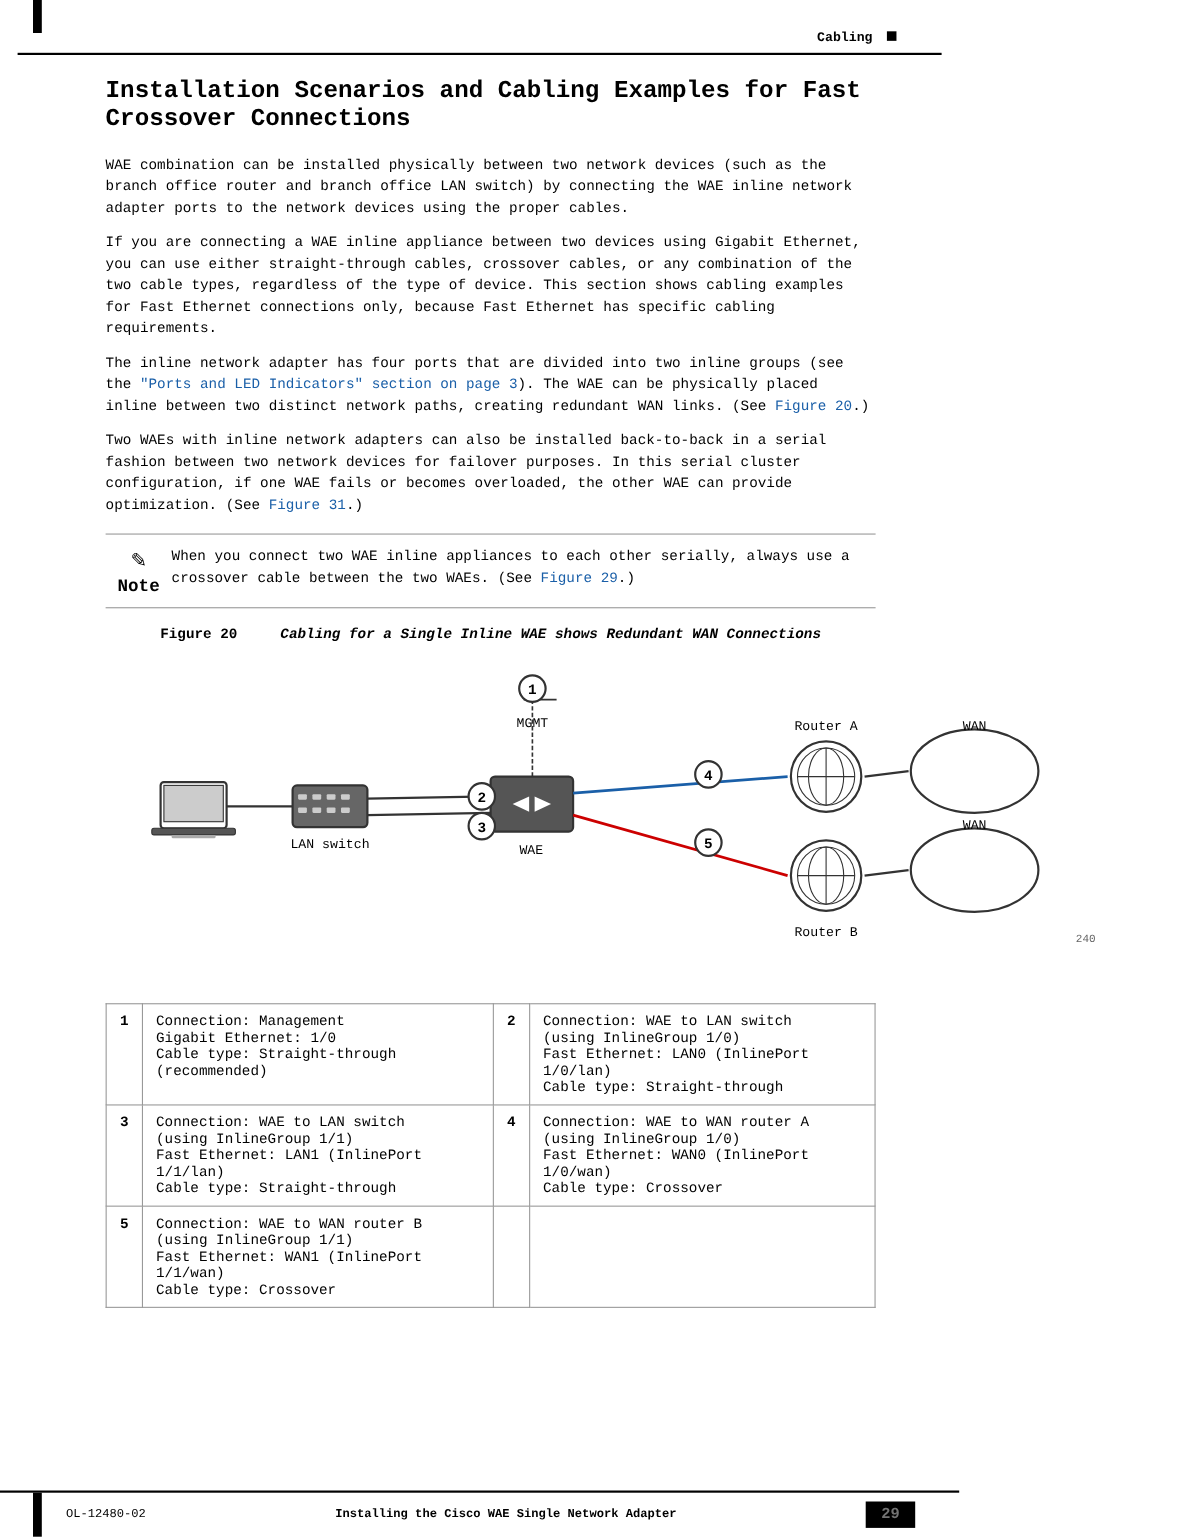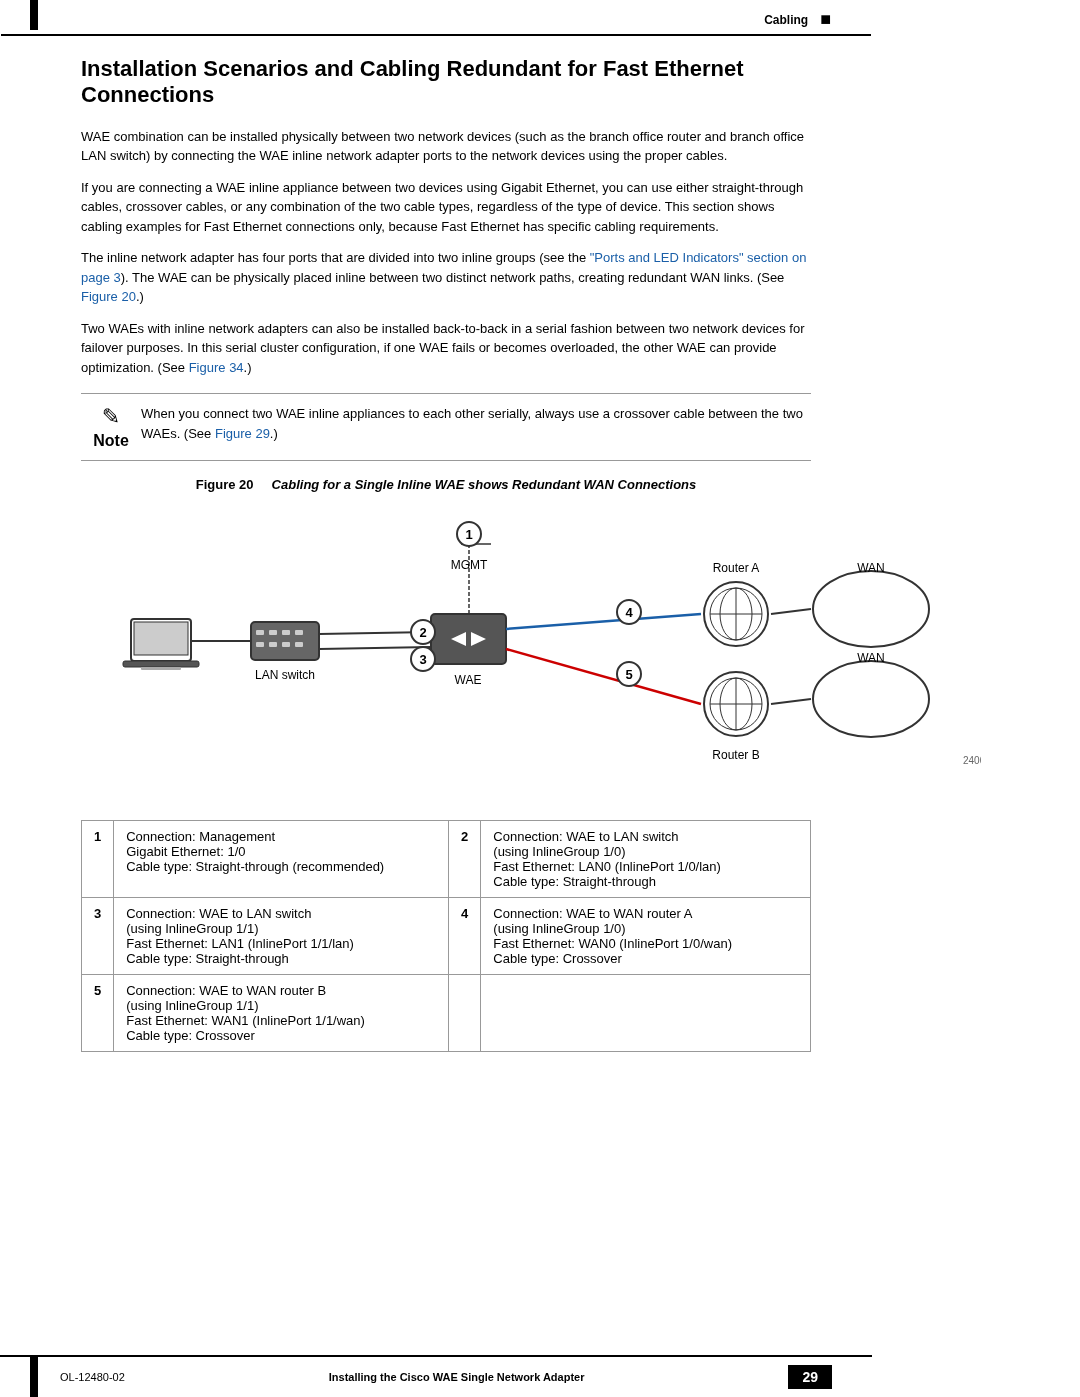--- a/index.html
+++ b/index.html
@@ -8,22 +8,23 @@
       font-size: 13px;
       color: #000;
       background: #fff;
       width: 1080px;
       min-height: 1397px;
       position: relative;
     }
     .page {
       width: 872px;
       min-height: 1397px;
-      padding: 1px;
+      padding: 16px;
       position: relative;
+      font-family: Liberation Mono, monospace;
     }
     
     .top-bar {
       display: flex;
       justify-content: flex-end;
       align-items: center;
       padding: 8px 40px 4px 40px;
       border-bottom: 2px solid #000;
       margin-bottom: 0;
     }
@@ -147,47 +148,47 @@
     }
     .bottom-center {
       font-size: 11px;
       font-weight: bold;
       text-align: center;
     }
     .bottom-right {
       font-size: 14px;
       font-weight: bold;
       background: #000;
-      color: #ffffff;
+      color: #737373;
       padding: 4px 14px;
     }
   </style>
 </head>
 <body>
 
 <div class="page">
 
   <div class="top-bar-left"></div>
 
   <div class="top-bar">
     <span class="top-bar-title">Cabling</span>
     <span style="margin-left:12px;font-size:18px;font-weight:bold;">■</span>
   </div>
 
   <div class="content">
 
-    <div class="page-title">Installation Scenarios and Cabling Redundant for Fast Ethernet Connections</div>
+    <div class="page-title">Installation Scenarios and Cabling Examples for Fast Crossover Connections</div>
 
     <p class="body-text">WAE combination can be installed physically between two network devices (such as the branch office router and branch office LAN switch) by connecting the WAE inline network adapter ports to the network devices using the proper cables.</p>
 
     <p class="body-text">If you are connecting a WAE inline appliance between two devices using Gigabit Ethernet, you can use either straight-through cables, crossover cables, or any combination of the two cable types, regardless of the type of device. This section shows cabling examples for Fast Ethernet connections only, because Fast Ethernet has specific cabling requirements.</p>
 
     <p class="body-text">The inline network adapter has four ports that are divided into two inline groups (see the <a class="link-text">"Ports and LED Indicators" section on page 3</a>). The WAE can be physically placed inline between two distinct network paths, creating redundant WAN links. (See <a class="link-text">Figure 20</a>.)</p>
 
-    <p class="body-text">Two WAEs with inline network adapters can also be installed back-to-back in a serial fashion between two network devices for failover purposes. In this serial cluster configuration, if one WAE fails or becomes overloaded, the other WAE can provide optimization. (See <a class="link-text">Figure 34</a>.)</p>
+    <p class="body-text">Two WAEs with inline network adapters can also be installed back-to-back in a serial fashion between two network devices for failover purposes. In this serial cluster configuration, if one WAE fails or becomes overloaded, the other WAE can provide optimization. (See <a class="link-text">Figure 31</a>.)</p>
 
     <div class="note-section">
       <div class="note-icon-col">
         <div class="note-pencil">✎</div>
         <div class="note-label">Note</div>
       </div>
       <div class="note-text">
         When you connect two WAE inline appliances to each other serially, always use a crossover cable between the two WAEs. (See <a class="link-text">Figure 29</a>.)
       </div>
     </div>

